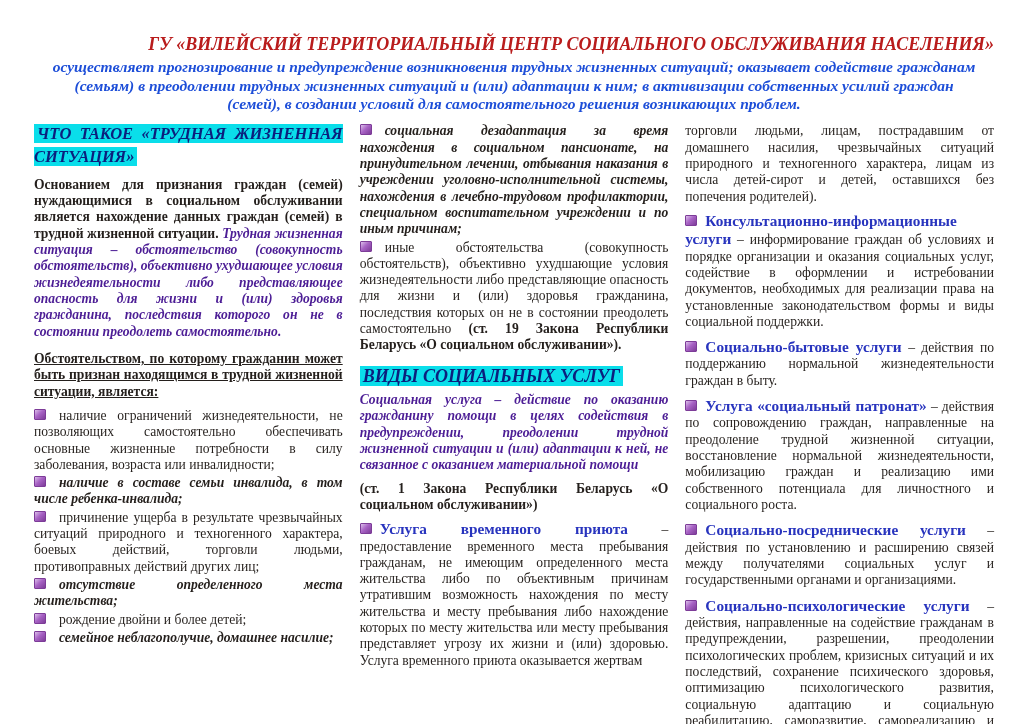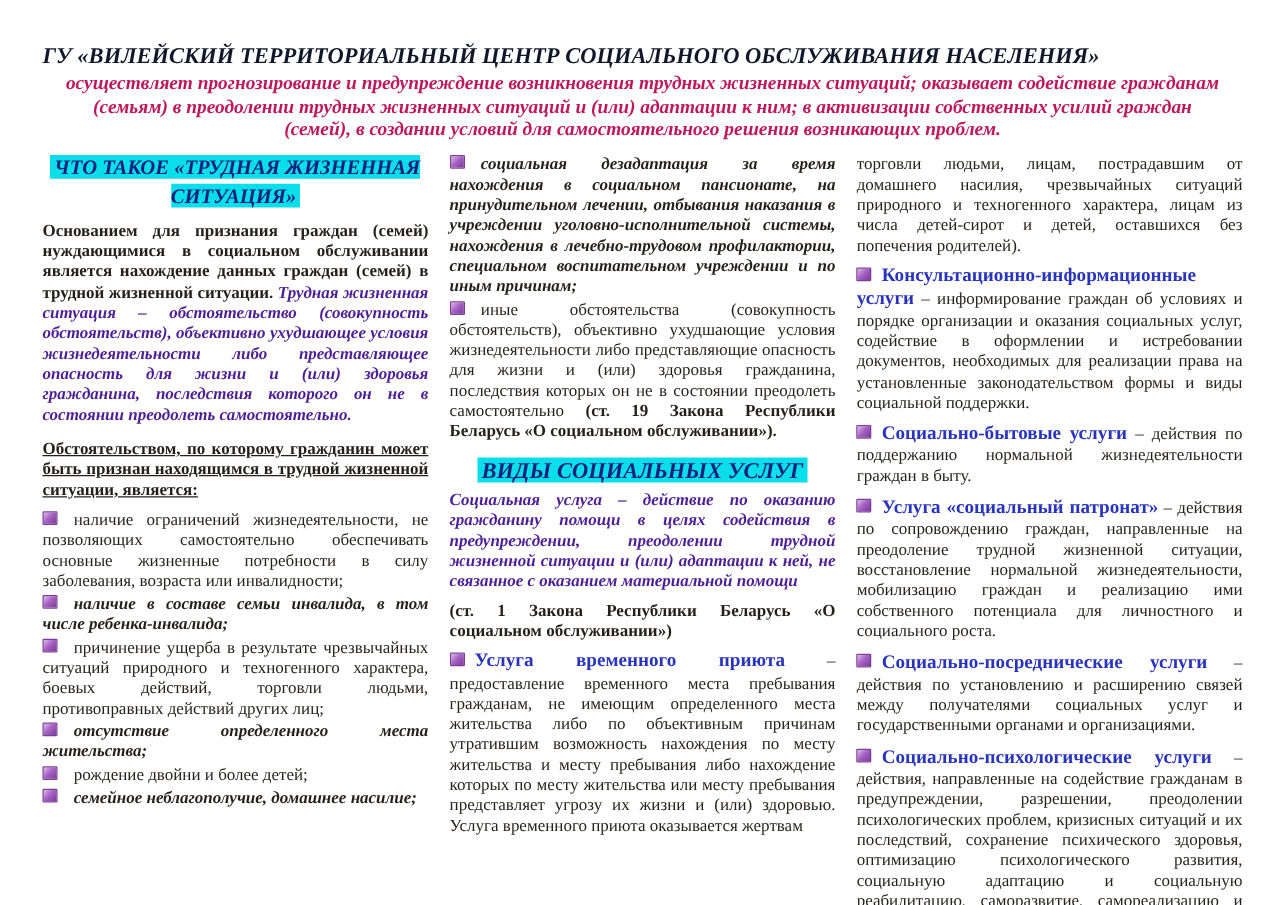--- a/index.html
+++ b/index.html
@@ -7,44 +7,44 @@
     width: 1024px; height: 724px;
     background: #ffffff;
     overflow: hidden;
     font-family: "Liberation Serif", "DejaVu Serif", serif;
     color: #241f1c;
   }
   .page { padding: 26px 30px 0 34px; }
 
   
   .doc-title {
-    text-align: left;
+    text-align: right;
     font-size: 18px;
     font-weight: bold;
     font-style: italic;
-    color: #0f172a;
+    color: #b91c1c;
     margin: 8px 0 2px 0;
     line-height: 1.2;
   }
   .doc-subtitle {
     text-align: center;
     font-size: 15.5px;
     font-weight: bold;
     font-style: italic;
-    color: #be185d;
+    color: #1d4ed8;
     line-height: 1.22;
     margin: 0 18px;
   }
 
   
   .cols { display: flex; gap: 17px; margin-top: 9px; }
   .col { flex: 1; font-size: 13.6px; line-height: 1.2; text-align: justify; }
 
   
-  .hl-wrap { text-align: center; margin: 0 0 9px 0; }
+  .hl-wrap { margin: 0 0 9px 0; }
   .hl-wrap.mid { margin: 10px 0 4px 0; }
   .hl-head {
     display: inline;
     background: #0adeea;
     color: #0b1f7d;
     font-weight: bold;
     font-style: italic;
     font-size: 16.5px;
     line-height: 1.35;
     padding: 0 3px;

